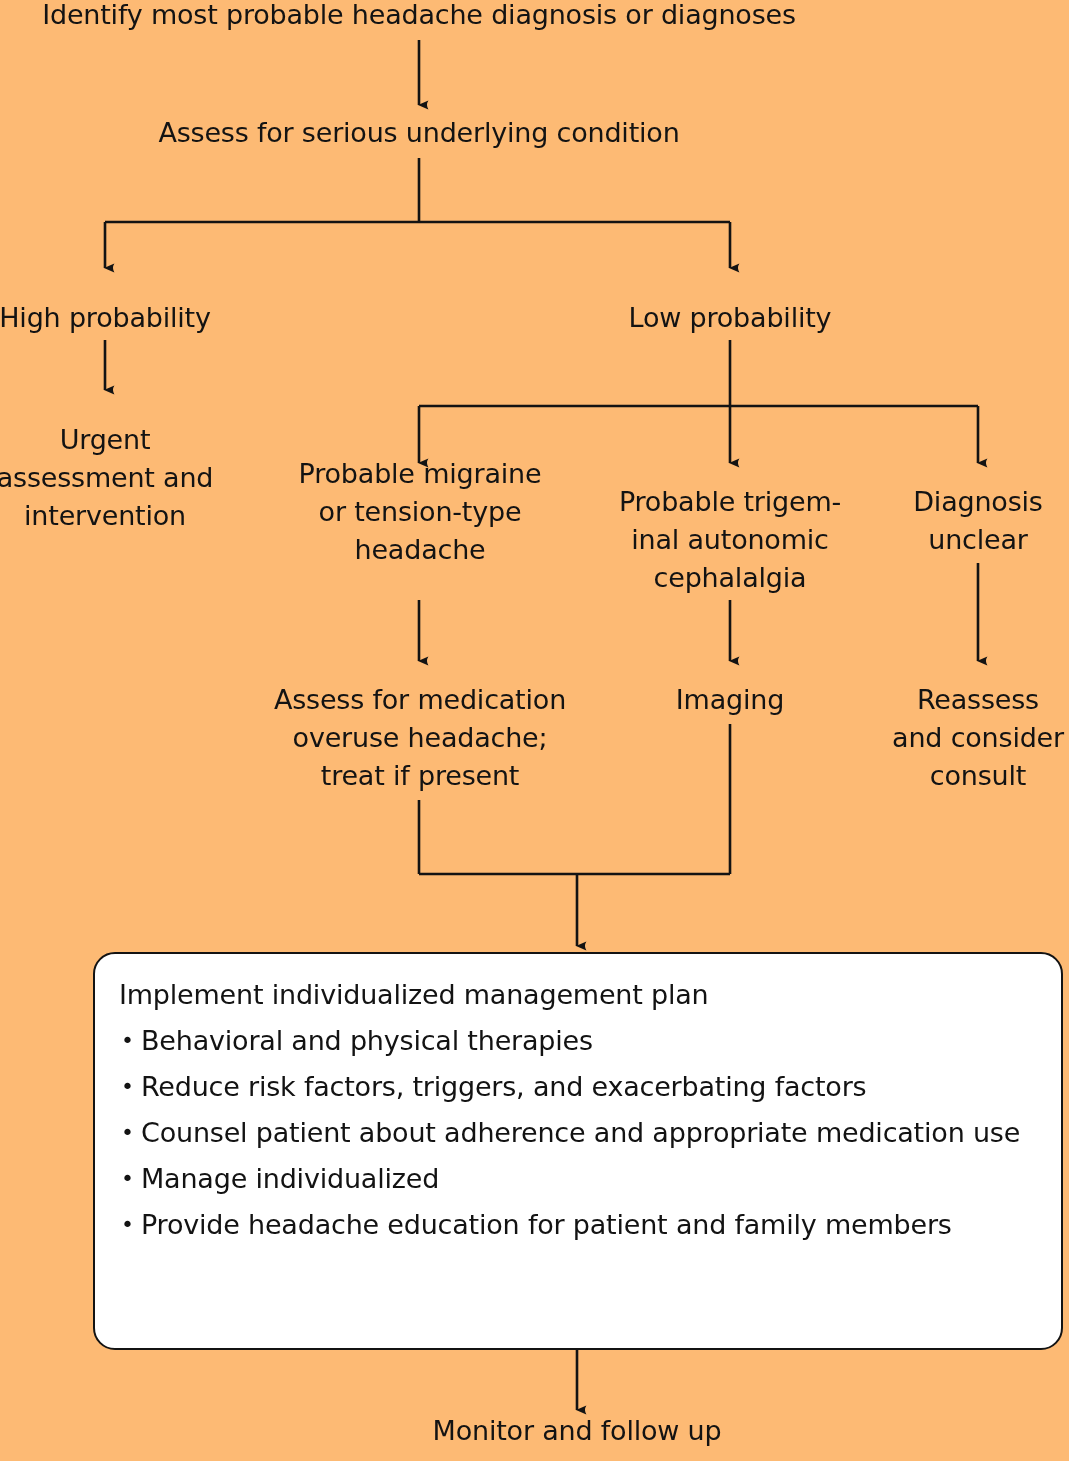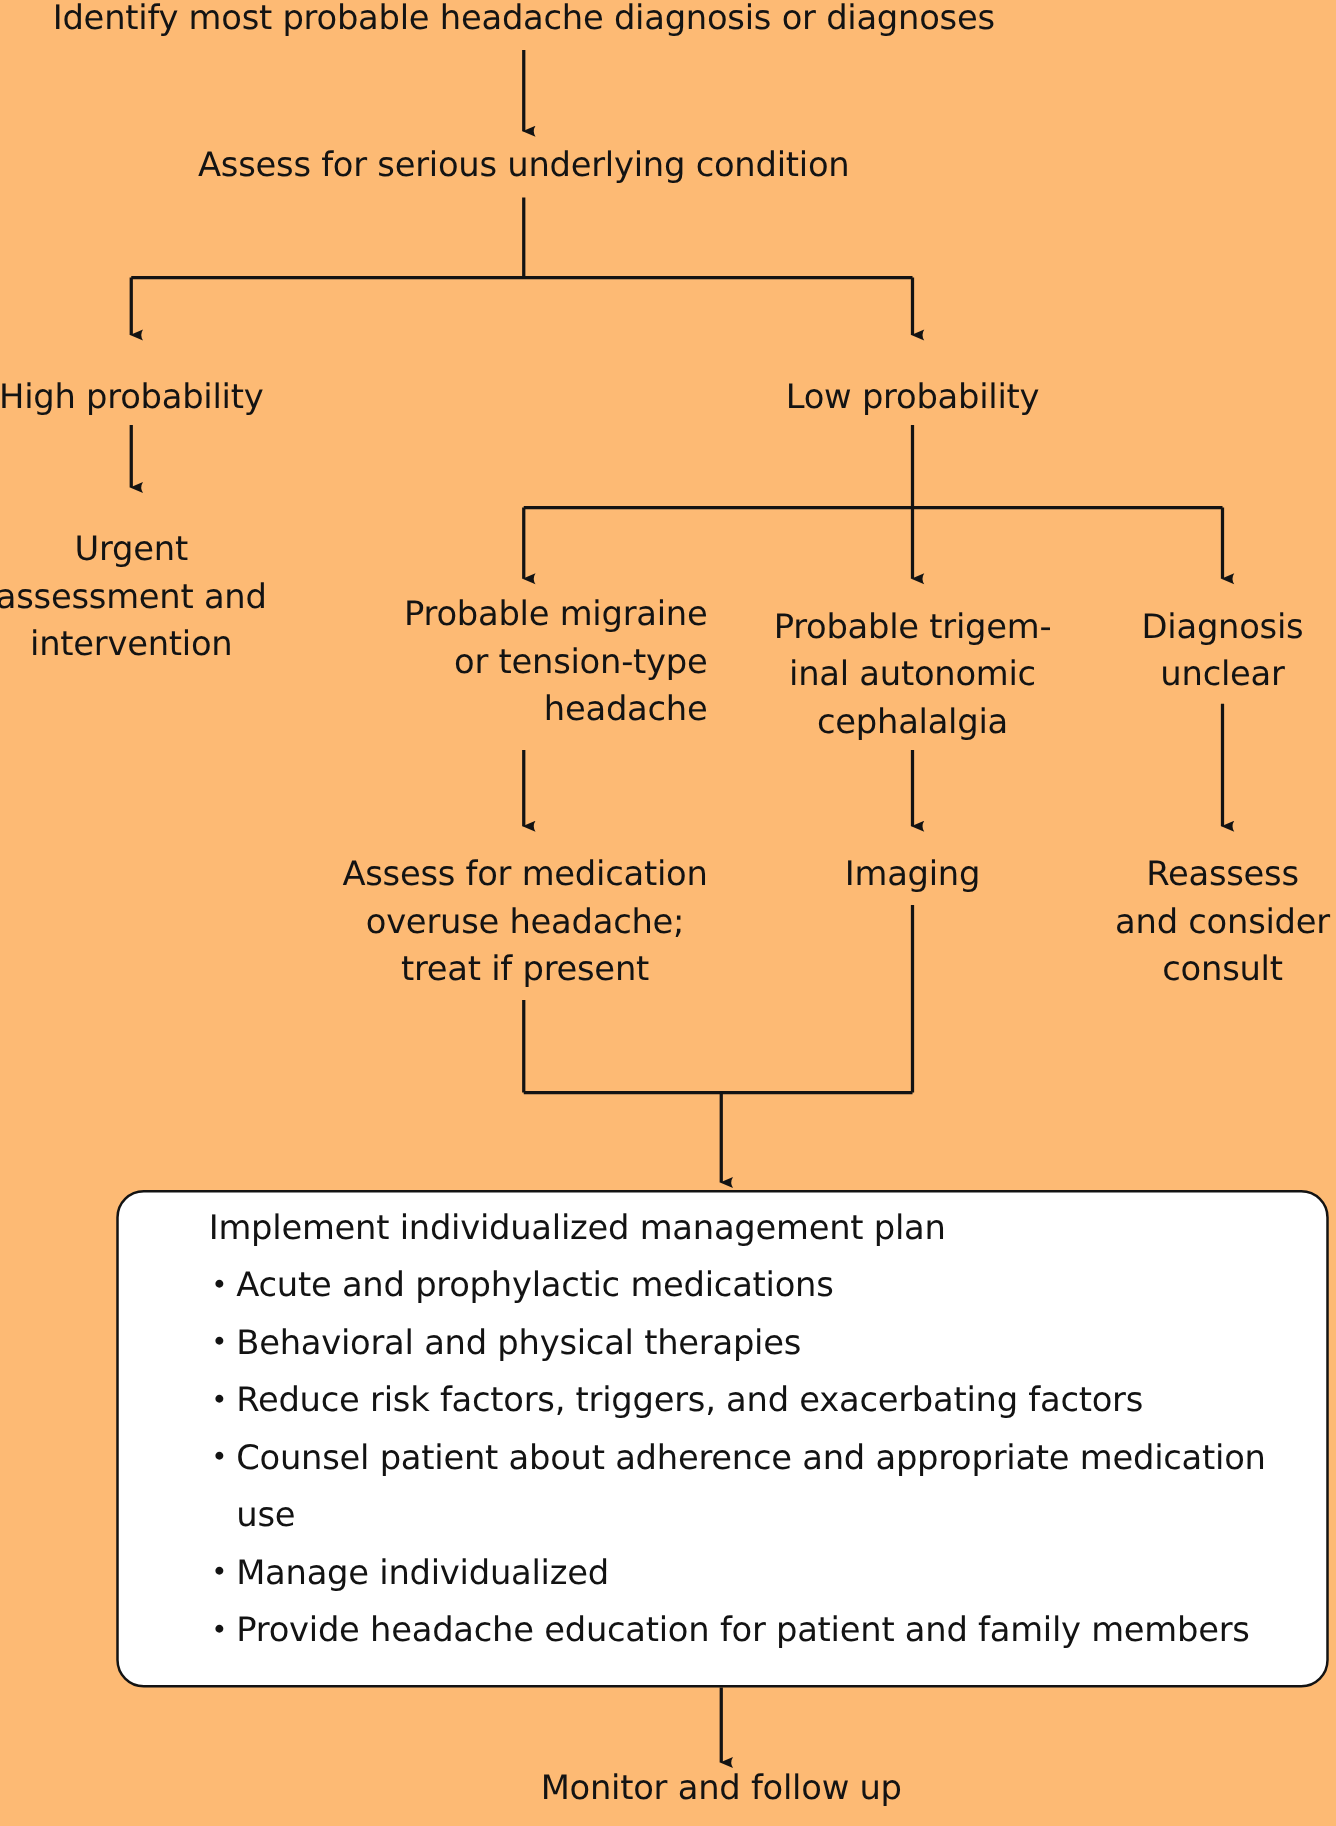--- a/index.html
+++ b/index.html
@@ -42,23 +42,22 @@
     width: 970px;
     height: 398px;
     border: 2.5px solid #131313;
     border-radius: 22px;
     box-sizing: border-box;
     background: #ffffff;
   }
   .plan-inner {
     position: absolute;
     left: 24px;
-    top: 6px;
+    top: 18px;
     right: 14px;
-    margin-left: 48px;
   }
   .plan-title {
     color: #131313;
     font-size: 27px;
     line-height: 46px;
     font-family: "DejaVu Sans", sans-serif;
     letter-spacing: -0.2px;
     text-align: left;
   }
   ul.plan-list {
@@ -130,21 +129,21 @@
   <div class="node" style="left:119px; top:114px; width:600px;">Assess for serious underlying condition</div>
 
   <div class="node" style="left:-45px; top:299px; width:300px;">High probability</div>
 
   <div class="node" style="left:580px; top:299px; width:300px;">Low probability</div>
 
   <div class="node" style="left:-45px; top:421px; width:300px;">Urgent
 assessment and
 intervention</div>
 
-  <div class="node" style="left:274px; top:473px; width:292px;text-align:right;">Probable migraine
+  <div class="node" style="left:274px; top:455px; width:292px;">Probable migraine
 or tension-type
 headache</div>
 
   <div class="node" style="left:600px; top:483px; width:260px;">Probable trigem-
 inal autonomic
 cephalalgia</div>
 
   <div class="node" style="left:878px; top:483px; width:200px;">Diagnosis
 unclear</div>
 
@@ -155,21 +154,20 @@
   <div class="node" style="left:620px; top:681px; width:220px;">Imaging</div>
 
   <div class="node" style="left:870px; top:681px; width:216px;">Reassess
 and consider
 consult</div>
 
   <div class="plan-box">
     <div class="plan-inner">
       <div class="plan-title">Implement individualized management plan</div>
       <ul class="plan-list">
-        <li>Acute and prophylactic medications</li>
         <li>Behavioral and physical therapies</li>
         <li>Reduce risk factors, triggers, and exacerbating factors</li>
         <li>Counsel patient about adherence and appropriate medication use</li>
         <li>Manage individualized</li>
         <li>Provide headache education for patient and family members</li>
       </ul>
     </div>
   </div>
 
   <div class="node" style="left:327px; top:1412px; width:500px;">Monitor and follow up</div>

